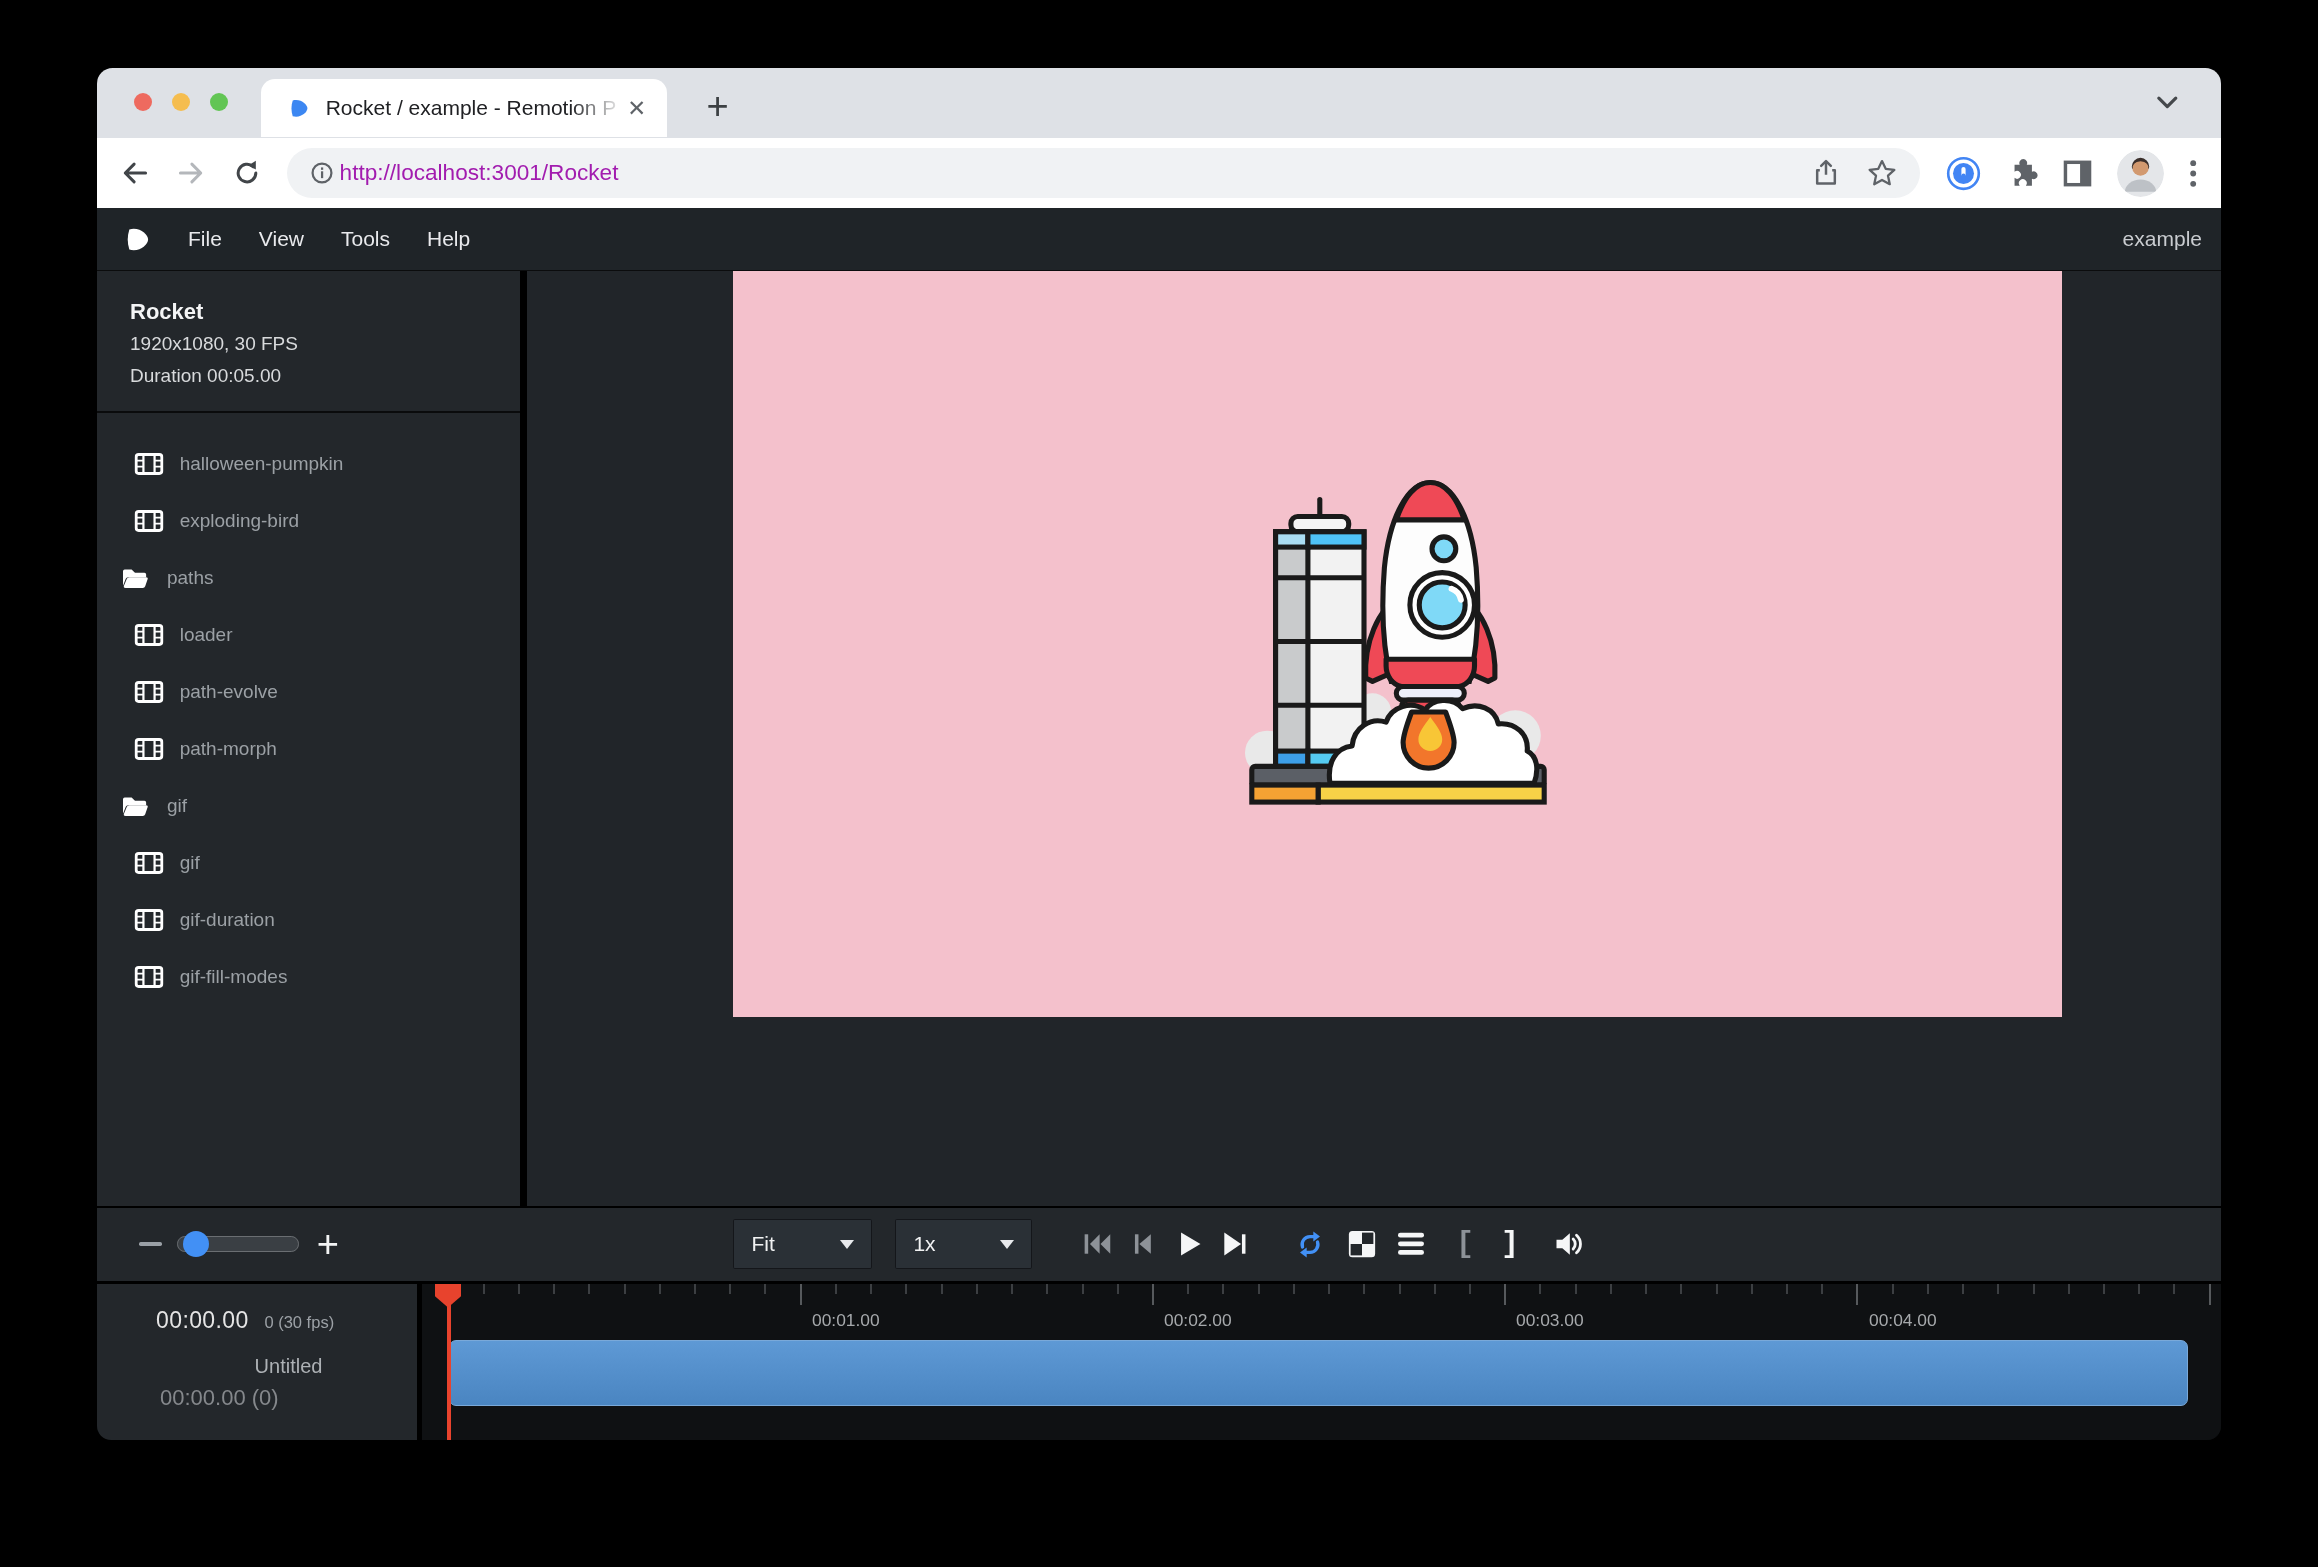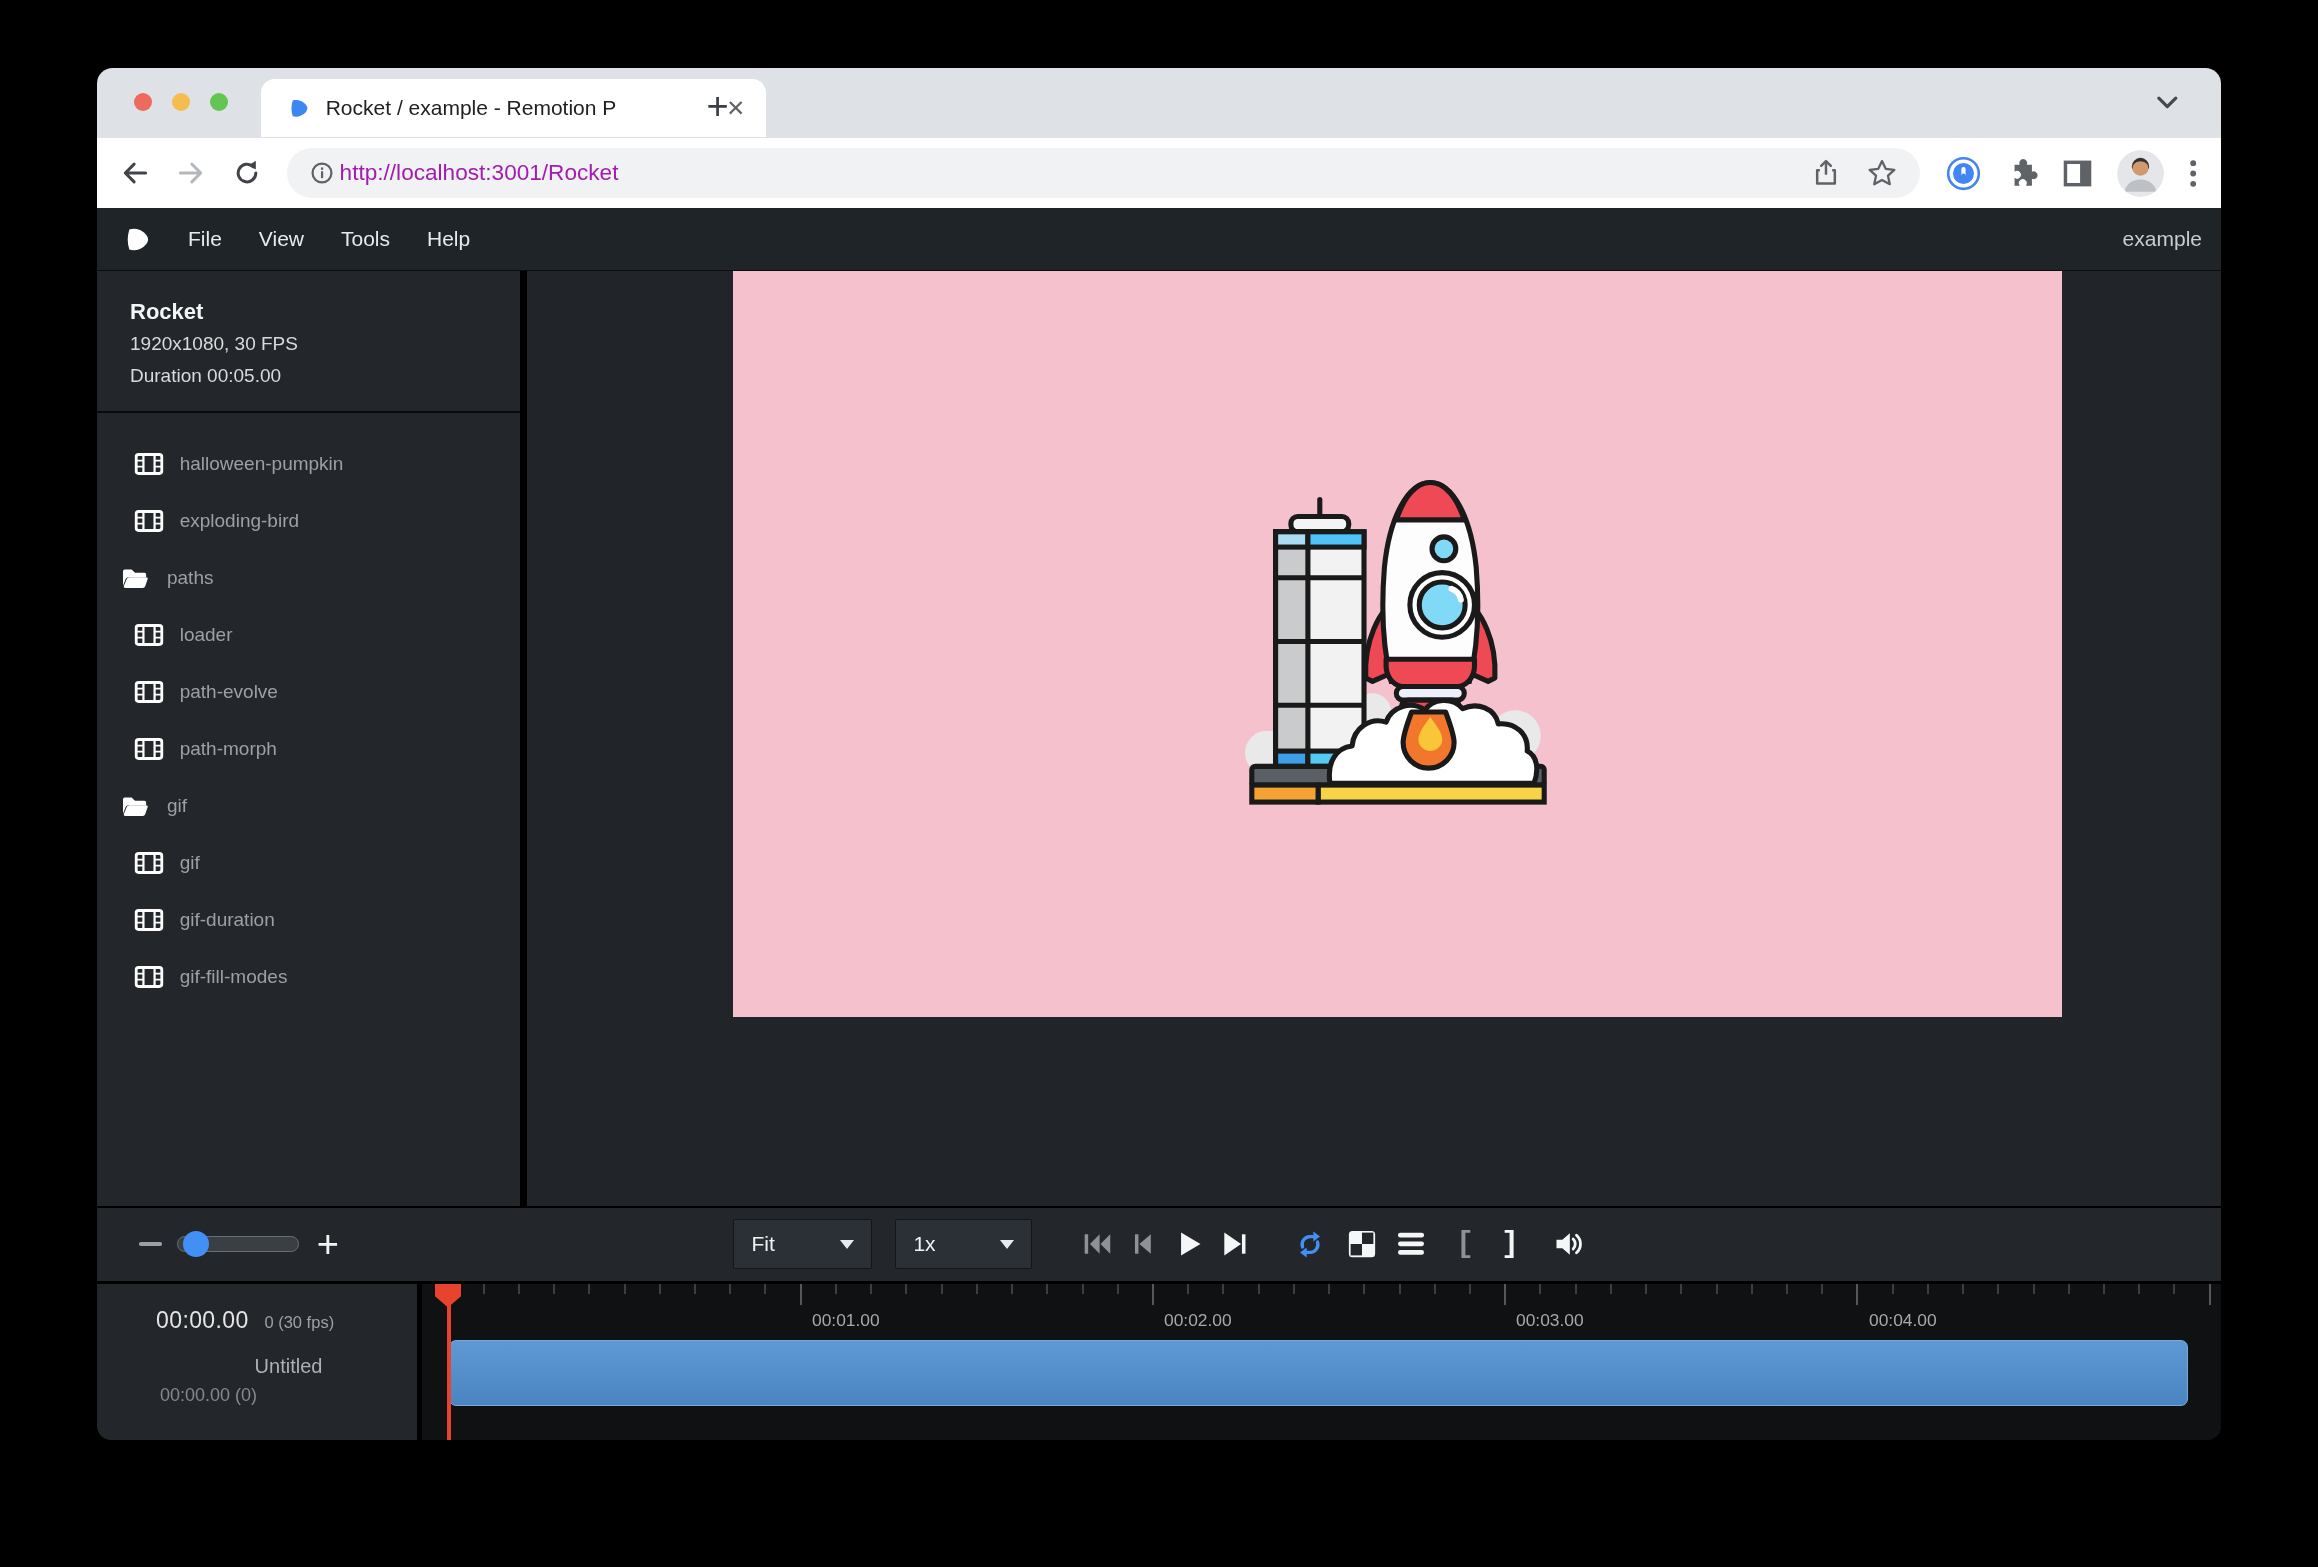--- a/index.html
+++ b/index.html
@@ -5,21 +5,21 @@
   html,body{margin:0;padding:0;background:#000;width:2319px;height:1567px;overflow:hidden;
     font-family:"Liberation Sans",sans-serif;-webkit-font-smoothing:antialiased;}
   .screen{position:absolute;inset:0;background:#000;}
   .window{position:absolute;left:97px;top:68px;width:2124px;height:1372px;
     border-radius:15.7px 15.7px 14px 14px;overflow:hidden;display:flex;flex-direction:column;background:#101214;}
 
   
   .tabstrip{position:relative;height:70px;background:#DEE1E6;flex:0 0 auto;}
   .traffic{position:absolute;top:25px;left:37px;display:flex;gap:20px;}
   .light{width:18px;height:18px;border-radius:50%;}
-  .tab{position:absolute;left:164px;top:11.3px;width:505px;height:58px;background:#fff;
+  .tab{position:absolute;left:164px;top:11.3px;width:406px;height:58px;background:#fff;
     border-radius:14px 14px 0 0;display:flex;align-items:center;padding:0 17.4px 0 28px;box-sizing:border-box;}
   .tab-title{font-size:21px;color:#202124;margin-left:15.7px;white-space:nowrap;overflow:hidden;flex:1;
     -webkit-mask-image:linear-gradient(90deg,#000 82%,transparent);mask-image:linear-gradient(90deg,#000 82%,transparent);}
   .tab-close{font-size:22.6px;color:#5F6368;padding:0 3.5px;cursor:default;}
   .newtab{position:absolute;left:598px;top:15.7px;width:45px;height:45px;display:flex;align-items:center;justify-content:center;
     font-size:38px;font-weight:300;color:#3C4043;}
   .strip-chevron{position:absolute;right:42px;top:26px;}
 
   
   .urlrow{height:70px;background:#fff;display:flex;align-items:center;flex:0 0 auto;position:relative;}
@@ -81,21 +81,21 @@
   .bracket{font-size:30px;font-weight:bold;line-height:30px;font-family:"Liberation Mono",monospace;}
 
   
   .timeline{flex:1;position:relative;background:#0F1113;overflow:hidden;}
   .tl-left{position:absolute;left:0;top:0;bottom:0;width:320px;background:#23272B;border-right:5.2px solid #000;
     border-radius:0 0 0 14px;box-sizing:content-box;}
   .tl-time-row{display:flex;align-items:baseline;padding:22.6px 0 0 59px;}
   .tl-time{font-size:23px;font-weight:500;color:#e5e5e5;letter-spacing:0.4px;}
   .tl-frame{font-size:16.5px;color:#9CA1A6;margin-left:15.7px;}
   .tl-track-name{font-size:20px;color:#ADB1B5;padding:21px 0 0 63px;text-align:center;}
-  .tl-track-meta{font-size:18px;color:#85888C;padding:7px 0 0 63px;}
+  .tl-track-meta{font-size:22px;color:#85888C;padding:7px 0 0 63px;}
   .tick{position:absolute;top:0;width:1.7px;background:#3C3F42;height:10.4px;}
   .tick.major{height:21px;background:#56595C;}
   .tick-label{position:absolute;top:26px;font-size:17.4px;color:#A6A9AC;white-space:nowrap;}
   .track-bar{position:absolute;left:352px;top:56px;width:1739px;height:66px;border-radius:7px;
     background:linear-gradient(180deg,#5E99D5,#4A85C1);border:1.7px solid #7AA9D9;box-sizing:border-box;}
   .playhead-line{position:absolute;left:350px;top:0;bottom:0;width:3.5px;background:var(--playhead,#E8432D);}
   .playhead-marker{position:absolute;left:338px;top:0;width:26px;height:23.5px;background:var(--playhead,#E8432D);
     clip-path:polygon(0 0,100% 0,100% 52%,50% 100%,0 52%);}
   svg{display:block;}
 </style>

